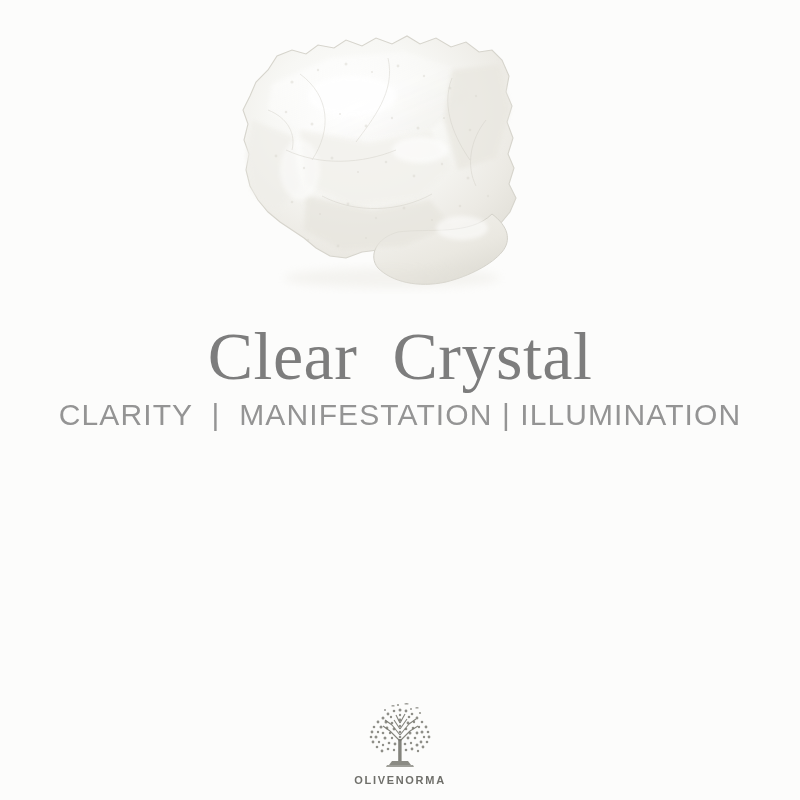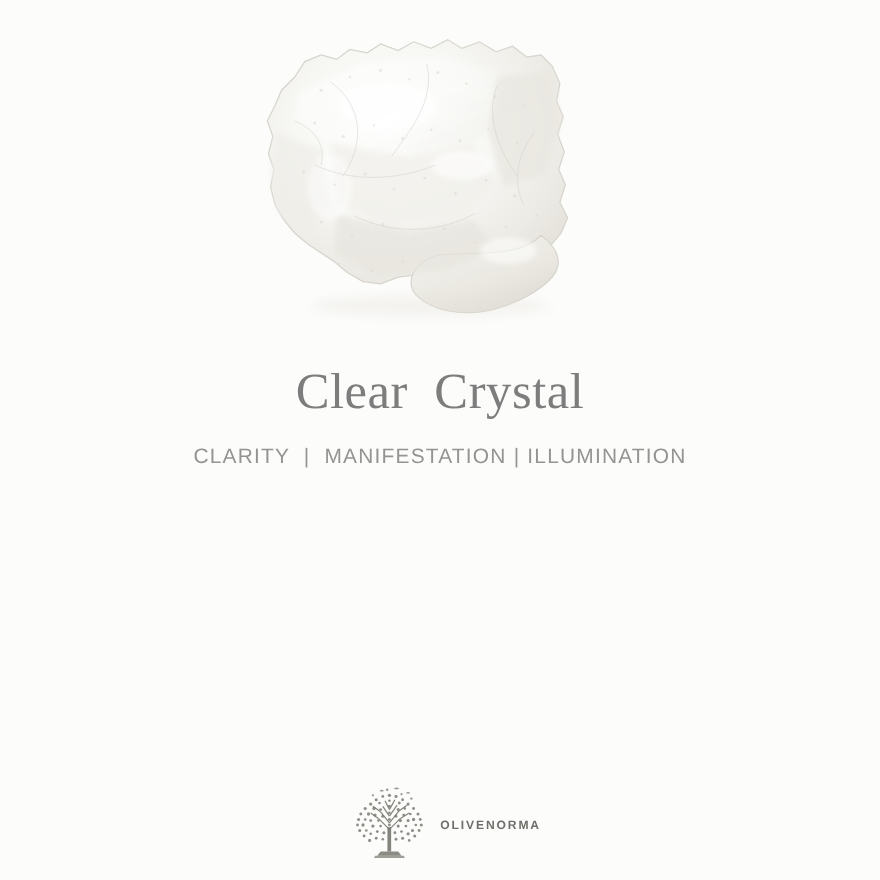--- a/index.html
+++ b/index.html
@@ -35,39 +35,39 @@
     left: 0;
     top: 0;
     width: 800px;
     height: 320px;
     display: block;
   }
 
   
   .title {
     font-family: "Liberation Serif", "DejaVu Serif", serif;
-    font-size: 46px;
+    font-size: 68px;
     line-height: 1;
     color: #7d7d7d;
     letter-spacing: 0.5px;
     margin: 0;
     padding: 0;
     text-align: center;
     white-space: pre;
     font-weight: 400;
     height: 72px;
     display: flex;
     align-items: center;
     justify-content: center;
   }
 
   
   .subtitle {
     font-family: "Liberation Sans", "DejaVu Sans", sans-serif;
-    font-size: 19px;
+    font-size: 30px;
     line-height: 1;
     color: #949494;
     letter-spacing: 1.1px;
     text-align: center;
     font-weight: 300;
     margin: 0;
     padding: 0;
     height: 46px;
     display: flex;
     align-items: center;
@@ -86,21 +86,21 @@
     margin: 0;
     padding: 0;
     margin-top: 6px;
   }
 
   
   .logo-block {
     margin-top: auto;
     margin-bottom: 14px;
     display: flex;
-    flex-direction: row;
+    flex-direction: column;
     align-items: center;
     justify-content: flex-end;
   }
   .logo-tree {
     display: block;
     width: 92px;
     height: 72px;
   }
   .logo-word {
     font-family: "Liberation Sans", "DejaVu Sans", sans-serif;

